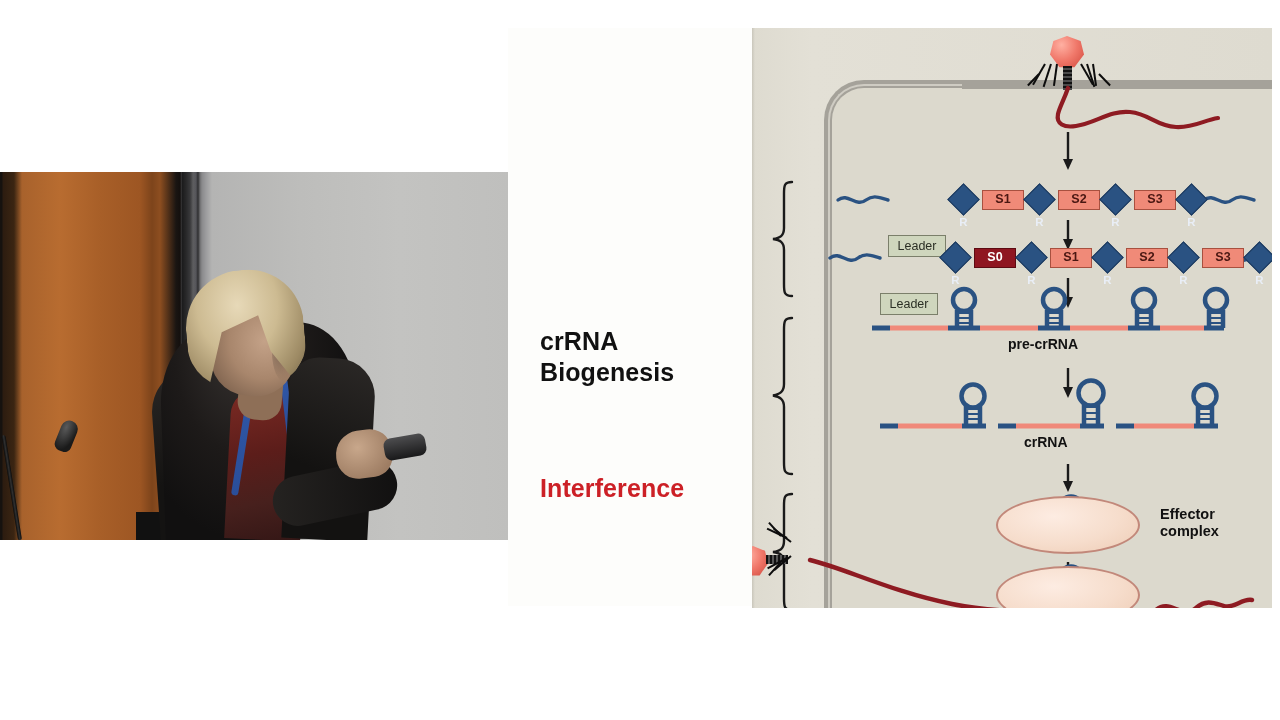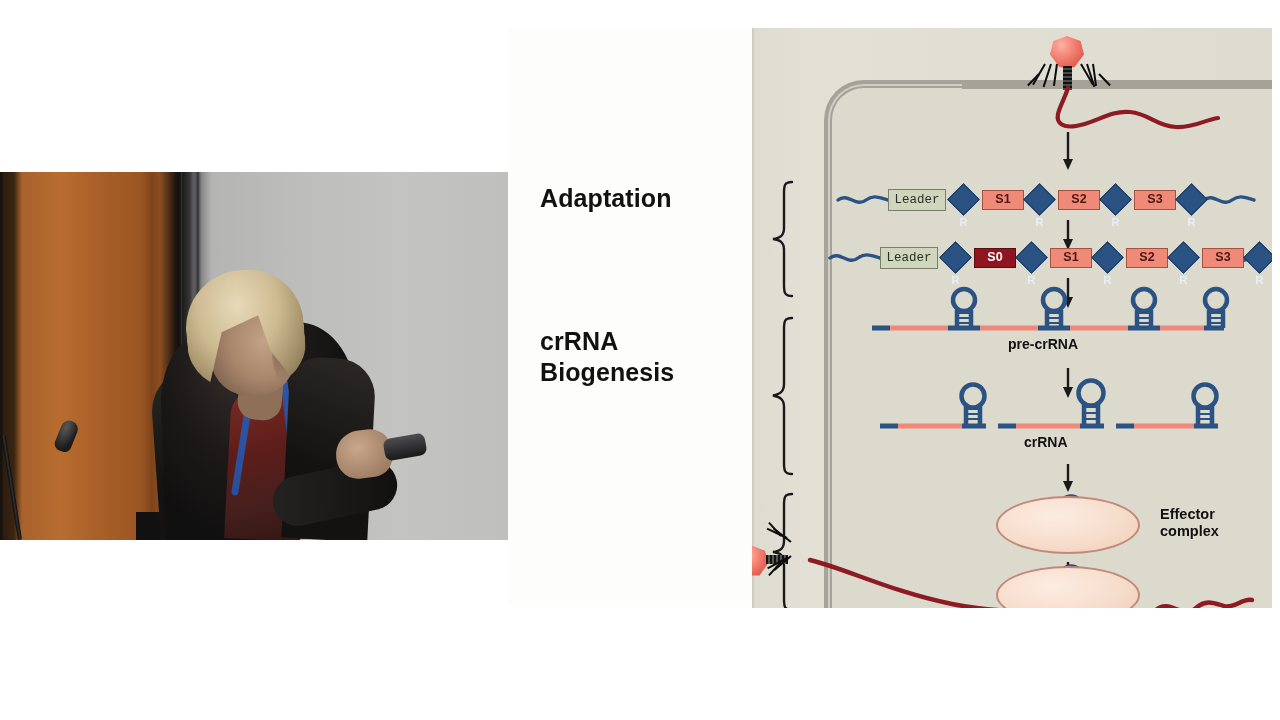--- a/index.html
+++ b/index.html
@@ -239,21 +239,22 @@
   .arr-item { position:absolute; top:0; }
   .leaderbox {
     width: 58px; height: 22px;
     background: #cfd6bd;
     border: 1.5px solid #7b7f6a;
     color: #2b2f25;
     font-size: 12.5px;
     line-height: 20px;
     text-align: center;
     box-sizing: border-box;
-    font-family: Liberation Mono, monospace;
+    font-family: Liberation Sans, sans-serif;
+    margin-top: 46px;
   }
   .rep {
     width: 23px; height: 23px;
     background: #2a5282;
     transform: rotate(45deg);
     border: 1px solid #1d3a5e;
     box-sizing: border-box;
   }
   .rep-lbl {
     position:absolute; width:23px; height:23px; line-height:23px;
@@ -314,23 +315,23 @@
     <div class="sp-head"></div>
     <div class="sp-face-shadow"></div>
     <div class="sp-hair"></div>
     <div class="sp-armL"></div>
     <div class="sp-hand"></div>
     <div class="sp-clicker"></div>
   </div>
 
   <div id="slide">
 
-    <div class="sec-label adaptation">Adaptation</div>
     <div class="sec-label biogenesis">crRNA
 Biogenesis</div>
+    <div class="sec-label interference">Interference</div>
 
     <div id="figure">
       <div class="fig-left-strip"></div>
 
       <div class="cell"></div>
       <div class="cell-inner-line"></div>
       <div class="membrane-top"></div>
 
       <div class="brace" style="left:18px; top:152px;">
         <svg width="26" height="118" viewBox="0 0 26 118">

